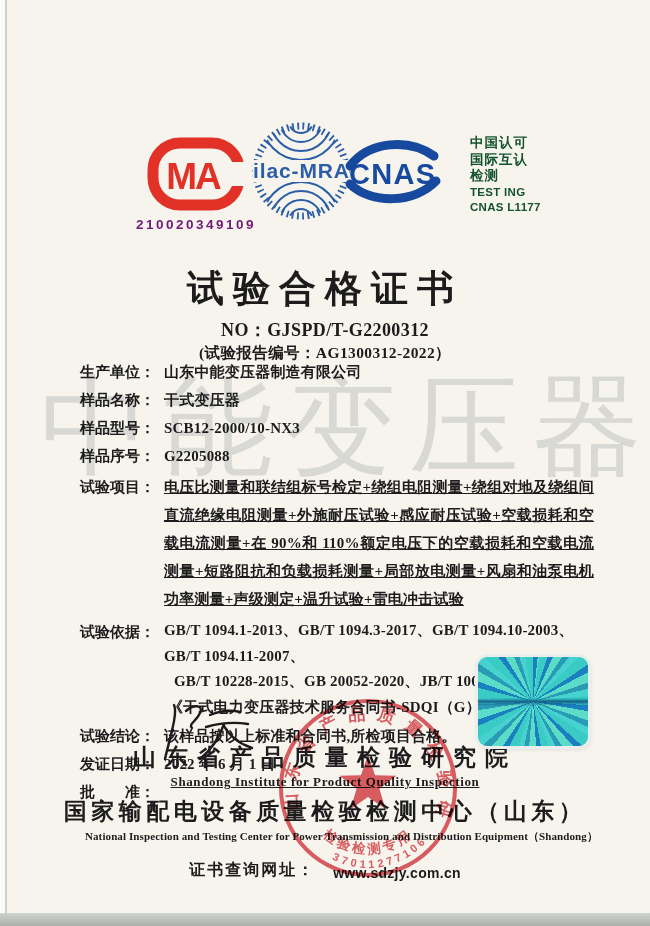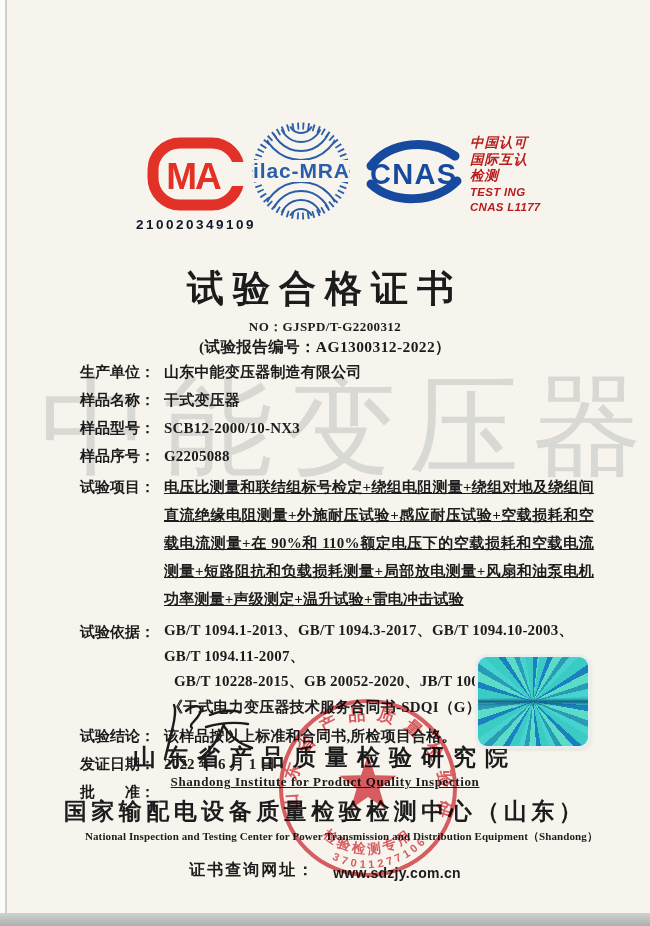--- a/index.html
+++ b/index.html
@@ -12,30 +12,30 @@
   .edge-left-white{position:absolute;left:0;top:0;bottom:0;width:5px;background:#fcfcfa;}
   .edge-left{position:absolute;left:5px;top:0;bottom:12px;width:2px;background:#c6cac6;opacity:.85;}
   .edge-bottom{position:absolute;left:0;right:0;bottom:0;height:13px;background:linear-gradient(180deg,#cfd3cf,#adb1ad);}
   .watermark{
     position:absolute;top:372px;left:40px;z-index:1;
     font-size:110px;line-height:1;letter-spacing:13px;white-space:nowrap;
     color:#879090;opacity:.27;font-weight:400;pointer-events:none;
   }
   .logos{position:absolute;top:0;left:0;width:650px;z-index:2;}
   .cma-block{position:absolute;left:136px;top:137px;text-align:center;}
-  .cma-number{margin-top:2px;color:#0f172a;font-family:"Liberation Sans",sans-serif;
+  .cma-number{margin-top:2px;color:#701a75;font-family:"Liberation Sans",sans-serif;
     font-weight:bold;font-size:13.5px;letter-spacing:2.5px;text-align:center;}
   .ilac-block{position:absolute;left:251px;top:121px;}
-  .cnas-block{position:absolute;left:364px;top:137px;}
-  .accr-block{position:absolute;left:470px;top:135px;color:#b91c1c;font-style:italic;}
+  .cnas-block{position:absolute;left:343px;top:137px;}
+  .accr-block{position:absolute;left:470px;top:135px;color:#14532d;}
   .accr-cn{font-size:13.5px;font-weight:bold;line-height:16.5px;letter-spacing:1px;}
   .accr-en{font-size:11.5px;font-weight:bold;line-height:15px;font-family:"Liberation Sans",sans-serif;letter-spacing:.3px;}
   .title-block{position:absolute;top:266px;left:0;width:650px;text-align:center;z-index:2;}
   .cert-title{font-size:37px;font-weight:bold;letter-spacing:9px;line-height:46px;}
-  .cert-no{font-size:13px;font-weight:bold;margin-top:6px;letter-spacing:.4px;}
+  .cert-no{font-size:18px;font-weight:bold;margin-top:6px;letter-spacing:.4px;}
   .cert-report{font-size:15.5px;font-weight:bold;margin-top:1px;letter-spacing:.4px;}
   .fields{position:absolute;left:60px;top:361px;width:534px;z-index:2;}
   .row{display:flex;margin-bottom:5px;}
   .row .lbl{flex:0 0 84px;font-weight:bold;font-size:15px;line-height:23px;white-space:nowrap;margin-left:20px;}
   .row .val{font-size:15px;line-height:23px;font-weight:600;letter-spacing:.2px;}
   .row.items .lbl,.row.basis .lbl{line-height:28px;}
   .row.items .val{line-height:28px;text-align:justify;width:446px;text-decoration:underline;}
   .row.basis .val{line-height:25.5px;}
   .row.basis .val .bline2{padding-left:10px;}
   .row.basis .val .bline3{padding-left:4px;}

